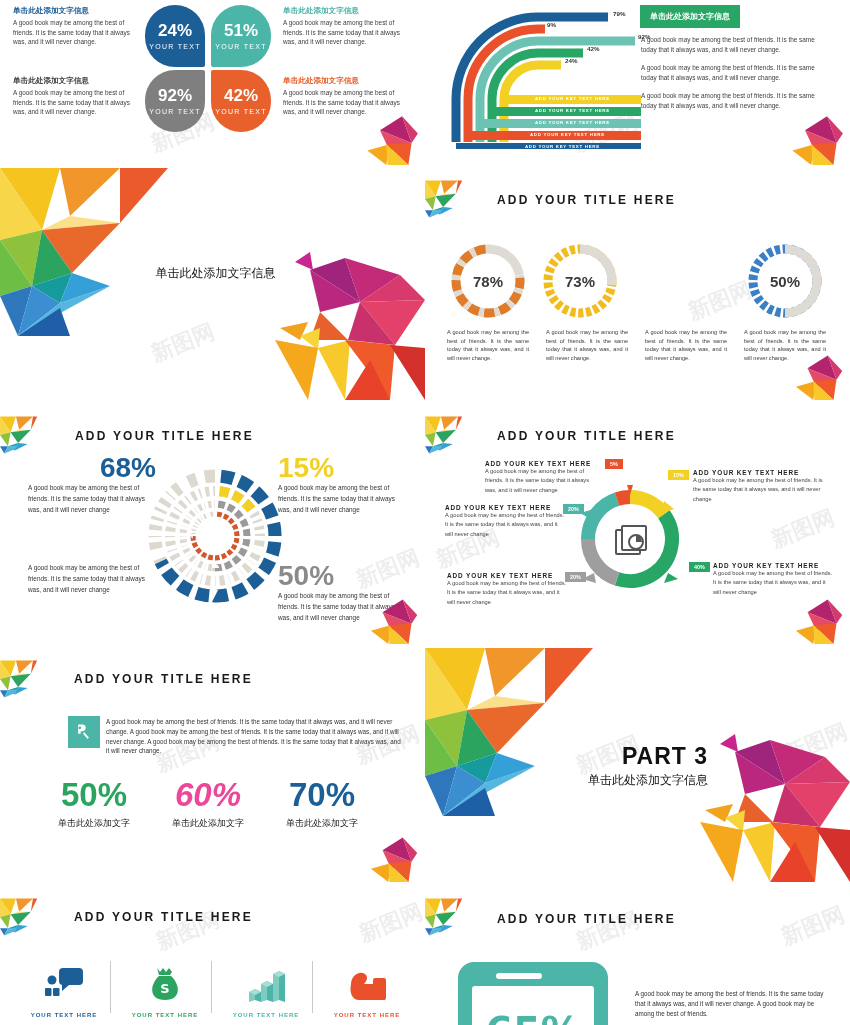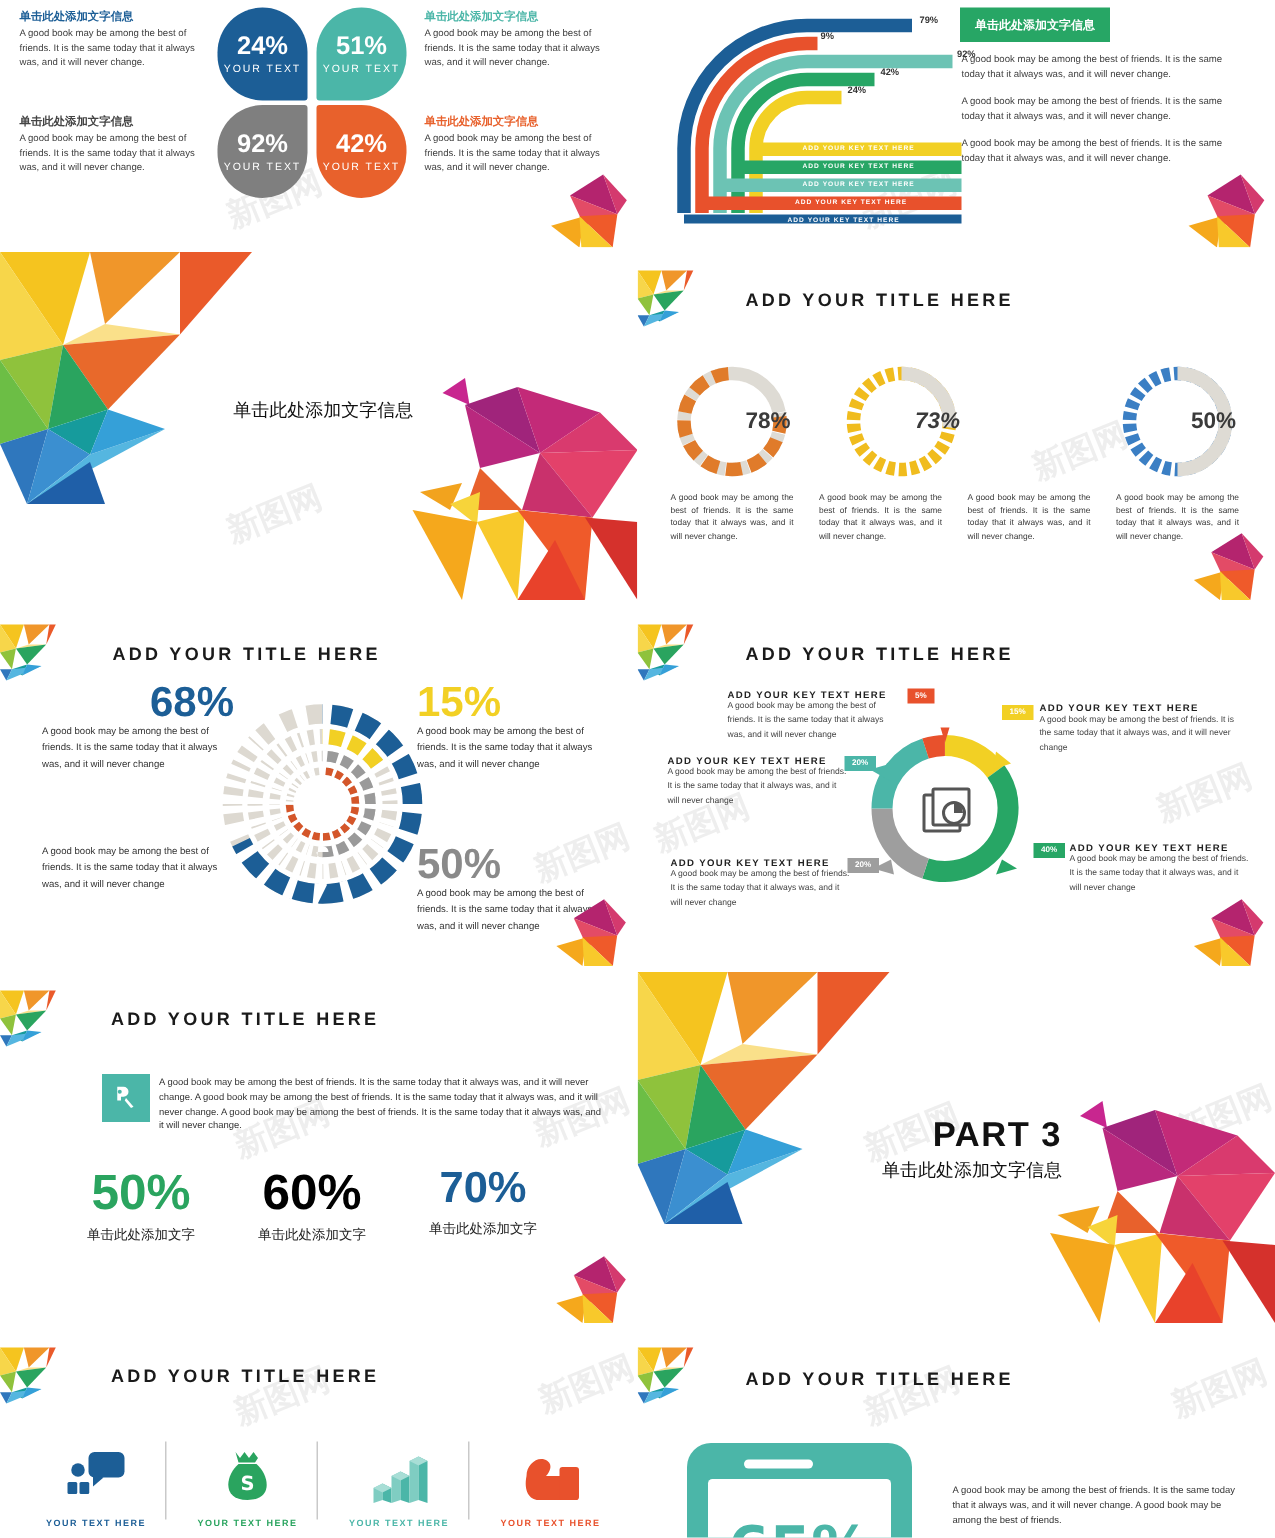--- a/index.html
+++ b/index.html
@@ -22,21 +22,21 @@
   .petal .pt{font-size:7px;letter-spacing:1.3px;margin-top:4px;}
   .cn-head{font-size:7.6px;font-weight:bold;font-family:"DejaVu Serif",serif;margin-bottom:2px;}
   .klabel{position:absolute;font-size:4.4px;color:#fff;letter-spacing:.7px;font-weight:bold;}
   .pctlab{position:absolute;font-size:6.2px;font-weight:bold;color:#333;}
   .greenbox{background:#27a665;color:#fff;font-family:"DejaVu Serif",serif;
             font-size:8px;font-weight:bold;padding:6px 10px;display:inline-block;}
 
   
   .dcap{font-size:5.6px;line-height:1.55;color:#3a3a3a;text-align:justify;}
   .dval{position:absolute;left:0;right:0;top:50%;transform:translateY(-50%);
-        text-align:right;font-size:15px;font-weight:bold;color:#3a3a3a;}
+        text-align:center;font-size:15px;font-weight:bold;color:#3a3a3a;}
 
   
   .bigpct{font-size:28px;font-weight:bold;line-height:1;}
   .para4{font-size:6.4px;line-height:1.75;color:#333;}
 
   
   .partnum{font-size:23px;font-weight:bold;color:#111;letter-spacing:1px;}
   .partcn{font-size:12px;font-family:"DejaVu Serif",serif;color:#111;margin-top:2px;}
 
   
@@ -214,21 +214,21 @@
       <circle cx="39" cy="39" r="32" fill="none" stroke="#dedbd4" stroke-width="9" stroke-dasharray="5.2 2.6"></circle>
       <circle cx="39" cy="39" r="32" fill="none" stroke="#e07b2a" stroke-width="9" stroke-dasharray="5.2 2.6" transform="rotate(-90 39 39)" stroke-dashoffset="0" style="stroke-dasharray:5.2 2.6;" clip-path="none" pathLength="100"></circle>
       <circle cx="39" cy="39" r="32" fill="none" stroke="#ffffff" stroke-width="10" pathLength="100" stroke-dasharray="22 100" transform="rotate(-90 39 39)"></circle>
       <circle cx="39" cy="39" r="32" fill="none" stroke="#dedbd4" stroke-width="9" pathLength="100" stroke-dasharray="22 100" transform="rotate(-90 39 39)"></circle>
       <circle cx="39" cy="39" r="27" fill="#fff"></circle>
     </svg>
     <div class="dval">78%</div>
   </div>
   <div class="dcap" style="position:absolute;left:22px;top:160px;width:82px;">A good book may be among the best of friends. It is the same today that it always was, and it will never change.</div>
 
-  <div style="position:absolute;left:137px;top:74px;width:78px;height:78px;font-style:italic;">
+  <div style="position:absolute;left:116px;top:74px;width:78px;height:78px;">
     <svg width="78" height="78" viewBox="0 0 78 78">
       <circle cx="39" cy="39" r="32" fill="none" stroke="#f0bc1e" stroke-width="9" stroke-dasharray="5.2 2.6"></circle>
       <circle cx="39" cy="39" r="32" fill="none" stroke="#dedbd4" stroke-width="9" pathLength="100" stroke-dasharray="27 100" transform="rotate(-90 39 39)"></circle>
       <circle cx="39" cy="39" r="27" fill="#fff"></circle>
     </svg>
     <div class="dval">73%</div>
   </div>
   <div class="dcap" style="position:absolute;left:121px;top:160px;width:82px;">A good book may be among the best of friends. It is the same today that it always was, and it will never change.</div>
 
   <div class="dcap" style="position:absolute;left:220px;top:160px;width:82px;">A good book may be among the best of friends. It is the same today that it always was, and it will never change.</div>
@@ -426,25 +426,25 @@
       <circle cx="7" cy="7" r="1.6" fill="#4bb6a8"></circle>
     </svg>
   </div>
   <div style="position:absolute;left:106px;top:69px;width:297px;font-size:6.3px;line-height:1.55;color:#333;">A good book may be among the best of friends. It is the same today that it always was, and it will never change. A good book may be among the best of friends. It is the same today that it always was, and it will never change. A good book may be among the best of friends. It is the same today that it always was, and it will never change.</div>
 
   <div style="position:absolute;left:48px;top:130px;width:92px;text-align:center;">
     <div style="font-size:33px;font-weight:bold;color:#2aa45f;line-height:1;">50%</div>
     <div style="font-size:9px;font-family:'DejaVu Serif',serif;color:#222;margin-top:6px;">单击此处添加文字</div>
   </div>
   <div style="position:absolute;left:162px;top:130px;width:92px;text-align:center;">
-    <div style="font-size:33px;font-weight:bold;color:#000000;line-height:1;">60%</div>
+    <div style="font-size:33px;font-weight:bold;color:#ec4899;line-height:1;font-style:italic;">60%</div>
     <div style="font-size:9px;font-family:'DejaVu Serif',serif;color:#222;margin-top:6px;">单击此处添加文字</div>
   </div>
   <div style="position:absolute;left:276px;top:130px;width:92px;text-align:center;">
-    <div style="font-size:29px;font-weight:bold;color:#1c5e96;line-height:1;">70%</div>
+    <div style="font-size:33px;font-weight:bold;color:#1c5e96;line-height:1;">70%</div>
     <div style="font-size:9px;font-family:'DejaVu Serif',serif;color:#222;margin-top:6px;">单击此处添加文字</div>
   </div>
 
   <svg class="tri-br" viewBox="0 0 120 95" style="width:85px;height:55px;">
     <polygon points="60,40 95,18 110,60" fill="#b4246e"></polygon>
     <polygon points="95,18 120,45 110,60" fill="#d43a6e"></polygon>
     <polygon points="60,40 110,60 75,72" fill="#e34b66"></polygon>
     <polygon points="40,72 75,62 70,95" fill="#f5a81c"></polygon>
     <polygon points="70,62 110,60 105,95" fill="#ef5a2a"></polygon>
     <polygon points="70,62 105,95 72,95" fill="#f8c92b"></polygon>

